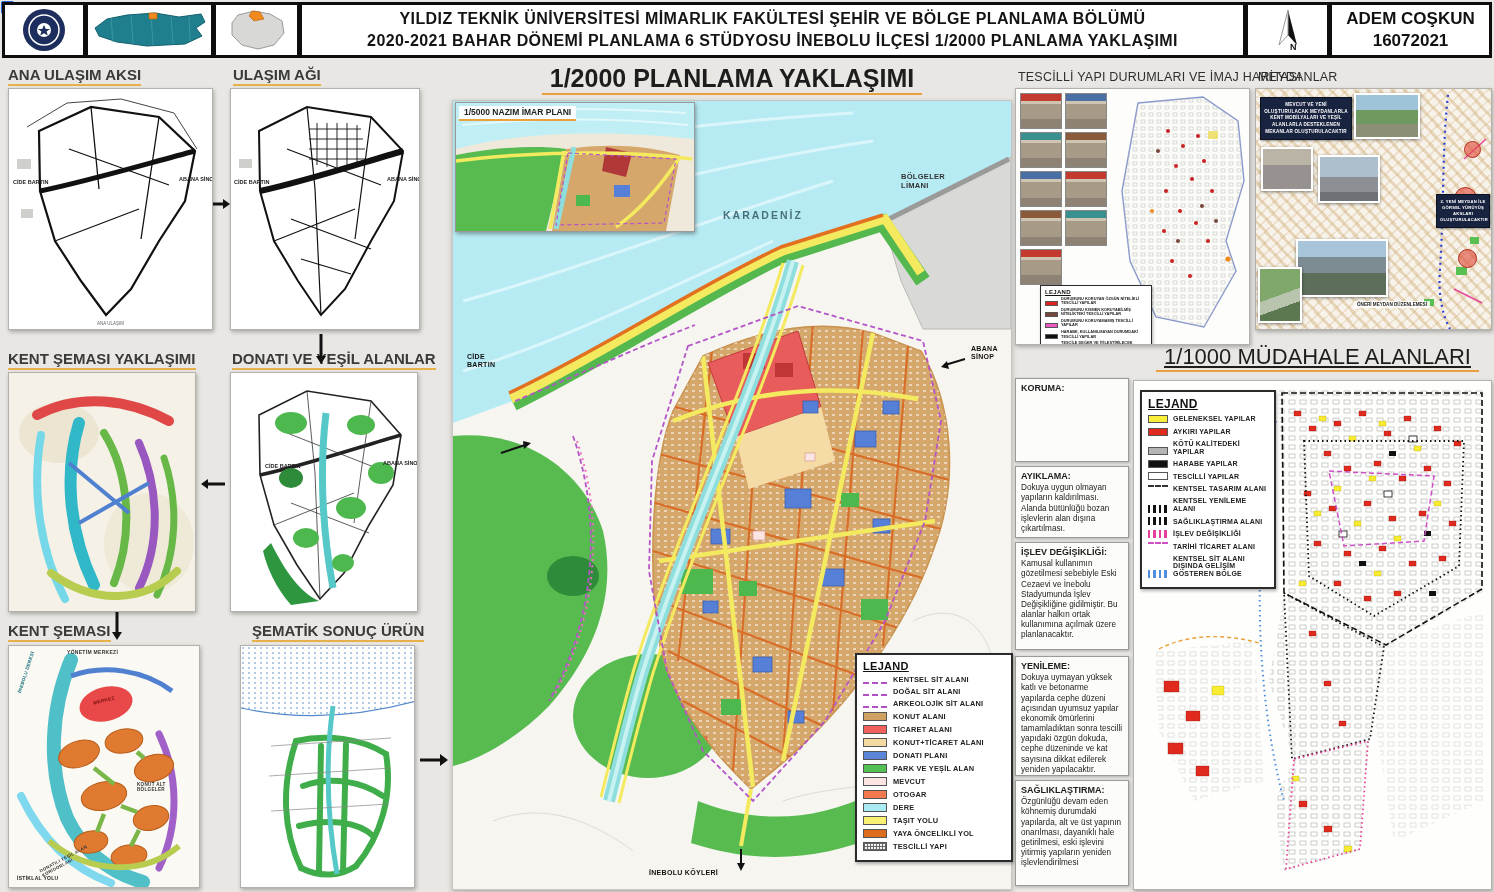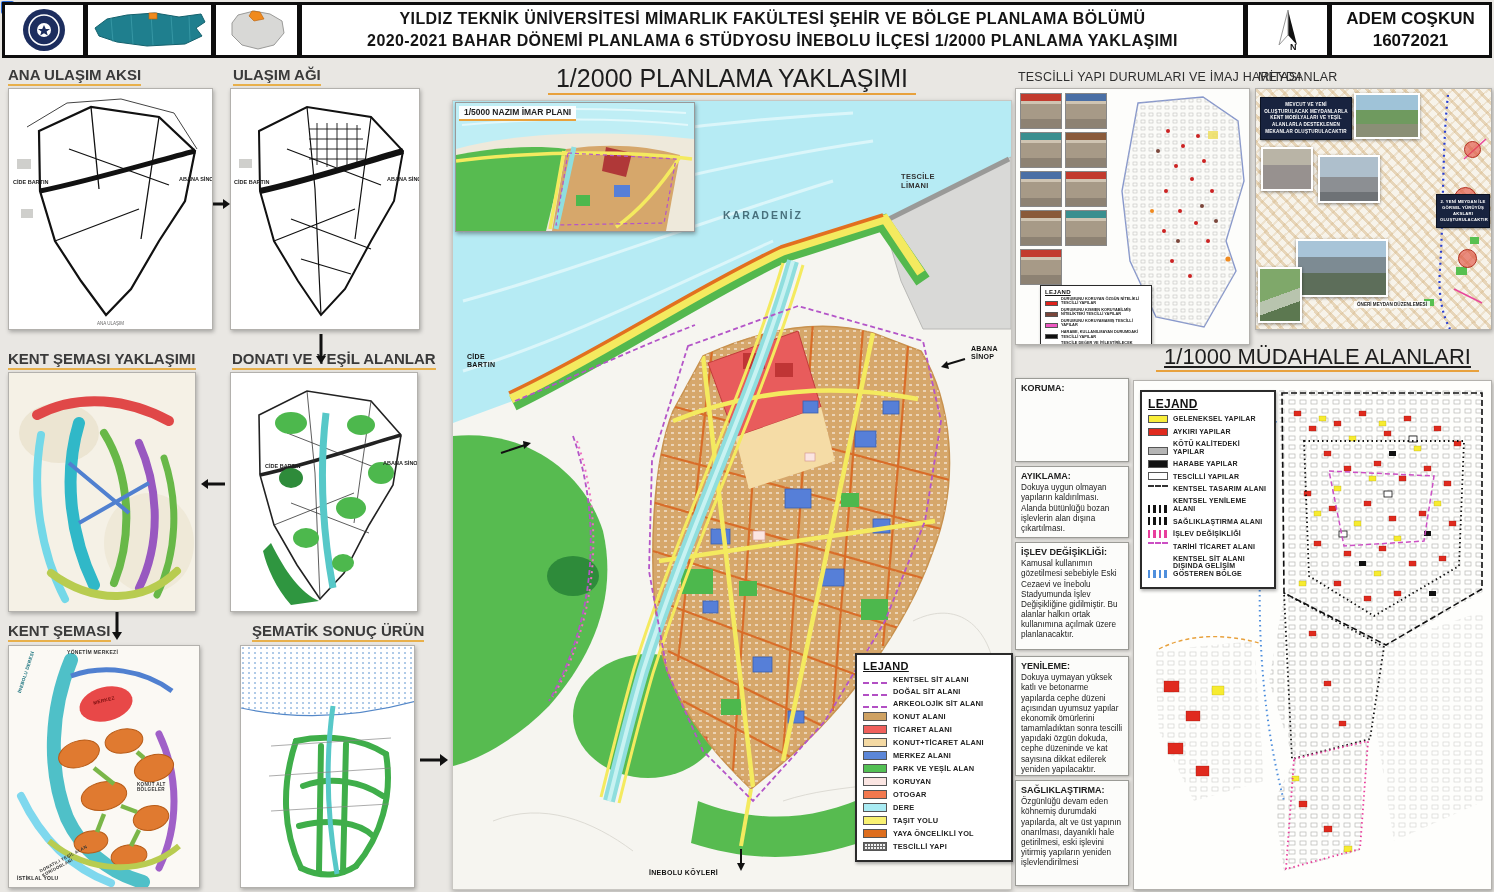--- a/index.html
+++ b/index.html
@@ -46,21 +46,21 @@
   .leg2 .ltxt { font-size:7px; }
   .leg2 .lrow { margin-bottom:4.5px; }
 
   .leg3 h4 { font-size:6px; margin-bottom:2px; }
   .leg3 .sw { width:13px; height:5px; margin-right:3px; }
   .leg3 .ltxt { font-size:3.9px; letter-spacing:0; }
   .leg3 .lrow { margin-bottom:2.5px; }
 
   .maplab { position:absolute; font-weight:bold; color:#222; line-height:1.15; letter-spacing:.3px; }
 
-  .big-title { position:absolute; text-align:center; font-weight:normal; color:#1d1d1d; }
+  .big-title { position:absolute; text-align:center; font-weight:bold; color:#1d1d1d; }
   .big-title span { border-bottom:2.5px solid #e8a13c; padding:0 8px 1px; }
 
   .small-title { position:absolute; font-size:12.5px; color:#2e2e2e; letter-spacing:.2px; }
 
   .navy-note { position:absolute; background:#18233f; color:#fff; font-size:4.6px; font-weight:bold;
     text-align:center; padding:4px 3px; line-height:1.45; letter-spacing:.2px;
     border:1px solid #0b1222; box-shadow:1px 1px 2px rgba(0,0,0,.4); }
 
   .photo { position:absolute; border:2px solid #fff; box-shadow:0 1px 3px rgba(0,0,0,.45); }
 
@@ -383,21 +383,21 @@
 
       <path d="M288 748 L288 762" stroke="#111" stroke-width="2"></path>
       <polygon points="284,762 292,762 288,770" fill="#111"></polygon>
 
       <path d="M48 352 L72 344" stroke="#111" stroke-width="2"></path>
         <polygon points="70,340 78,342 71,348" fill="#111"></polygon>
       <path d="M512 258 L492 264" stroke="#111" stroke-width="2"></path>
         <polygon points="494,260 488,266 496,268" fill="#111"></polygon>
     </svg>
     <div class="maplab" style="left:270px;top:108px;font-size:10.5px;color:#48707c;letter-spacing:2px;">KARADENİZ</div>
-    <div class="maplab" style="left:448px;top:72px;font-size:7.5px;color:#333;width:52px;">TESCİLE LİMANI</div>
+    <div class="maplab" style="left:448px;top:72px;font-size:7.5px;color:#333;width:52px;">BÖLGELER LİMANI</div>
     <div class="maplab" style="left:14px;top:252px;font-size:7px;color:#111;width:34px;">CİDE BARTIN</div>
     <div class="maplab" style="left:518px;top:244px;font-size:7px;color:#111;width:34px;">ABANA SİNOP</div>
     <div class="maplab" style="left:196px;top:768px;font-size:7px;color:#111;">İNEBOLU KÖYLERİ</div>
   </div>
 
   <div class="abs" style="left:455px;top:102px;width:240px;height:130px;border:1px solid #999;box-shadow:1px 2px 4px rgba(0,0,0,.35);background:#a21caf;">
     <svg width="238" height="128" viewBox="0 0 238 128">
       <rect width="238" height="128" fill="#bfeef5"></rect>
       <g stroke="#e2f8fb" stroke-width="2" fill="none">
           <path d="M10 10 C90 4 170 6 230 10"></path>
@@ -437,29 +437,29 @@
     <div class="lrow">
         <span class="sw" style="color: rgb(240, 96, 92);"></span>
         <span class="ltxt">TİCARET ALANI</span>
       </div>
     <div class="lrow">
         <span class="sw" style="color: rgb(244, 217, 163);"></span>
         <span class="ltxt">KONUT+TİCARET ALANI</span>
       </div>
     <div class="lrow">
         <span class="sw" style="color: rgb(91, 134, 216);"></span>
-        <span class="ltxt">MERKEZ ALANI</span>
+        <span class="ltxt">DONATI PLANI</span>
       </div>
     <div class="lrow">
         <span class="sw" style="color: rgb(83, 192, 84);"></span>
         <span class="ltxt">PARK VE YEŞİL ALAN</span>
       </div>
     <div class="lrow">
         <span class="sw" style="color: rgb(251, 229, 226);"></span>
-        <span class="ltxt">KORUYAN</span>
+        <span class="ltxt">MEVCUT</span>
       </div>
     <div class="lrow">
         <span class="sw" style="color: rgb(242, 120, 78);"></span>
         <span class="ltxt">OTOGAR</span>
       </div>
     <div class="lrow">
         <span class="sw" style="color: rgb(169, 235, 243);"></span>
         <span class="ltxt">DERE</span>
       </div>
     <div class="lrow">

